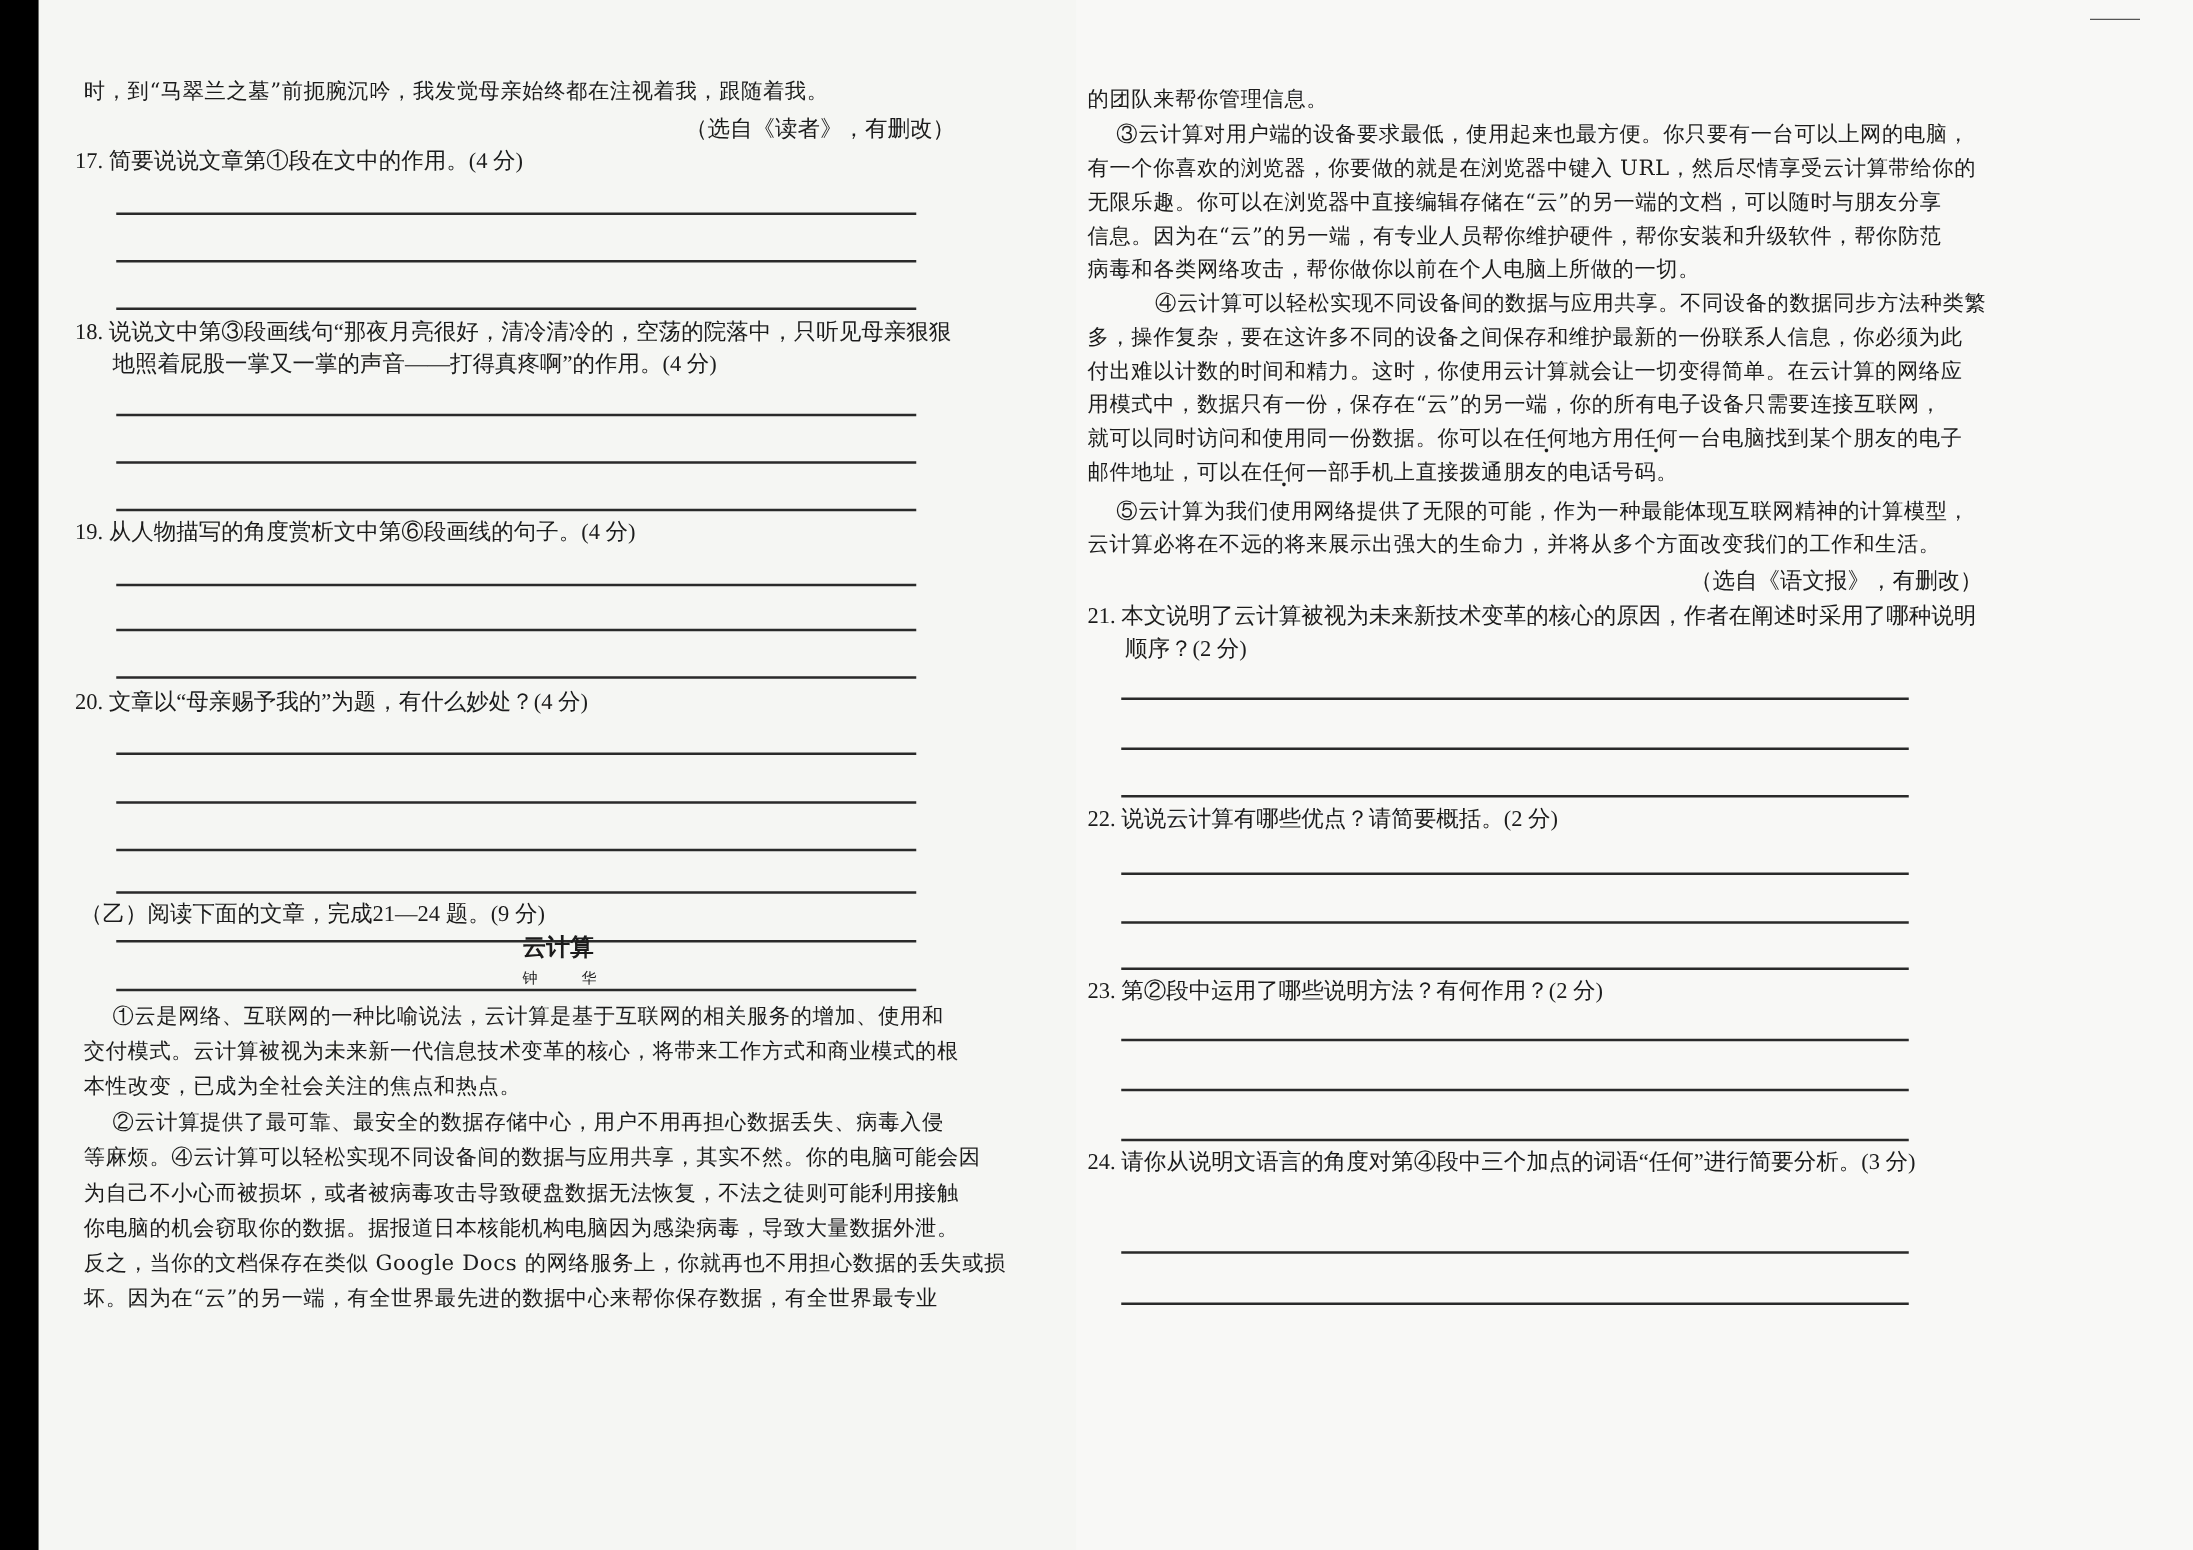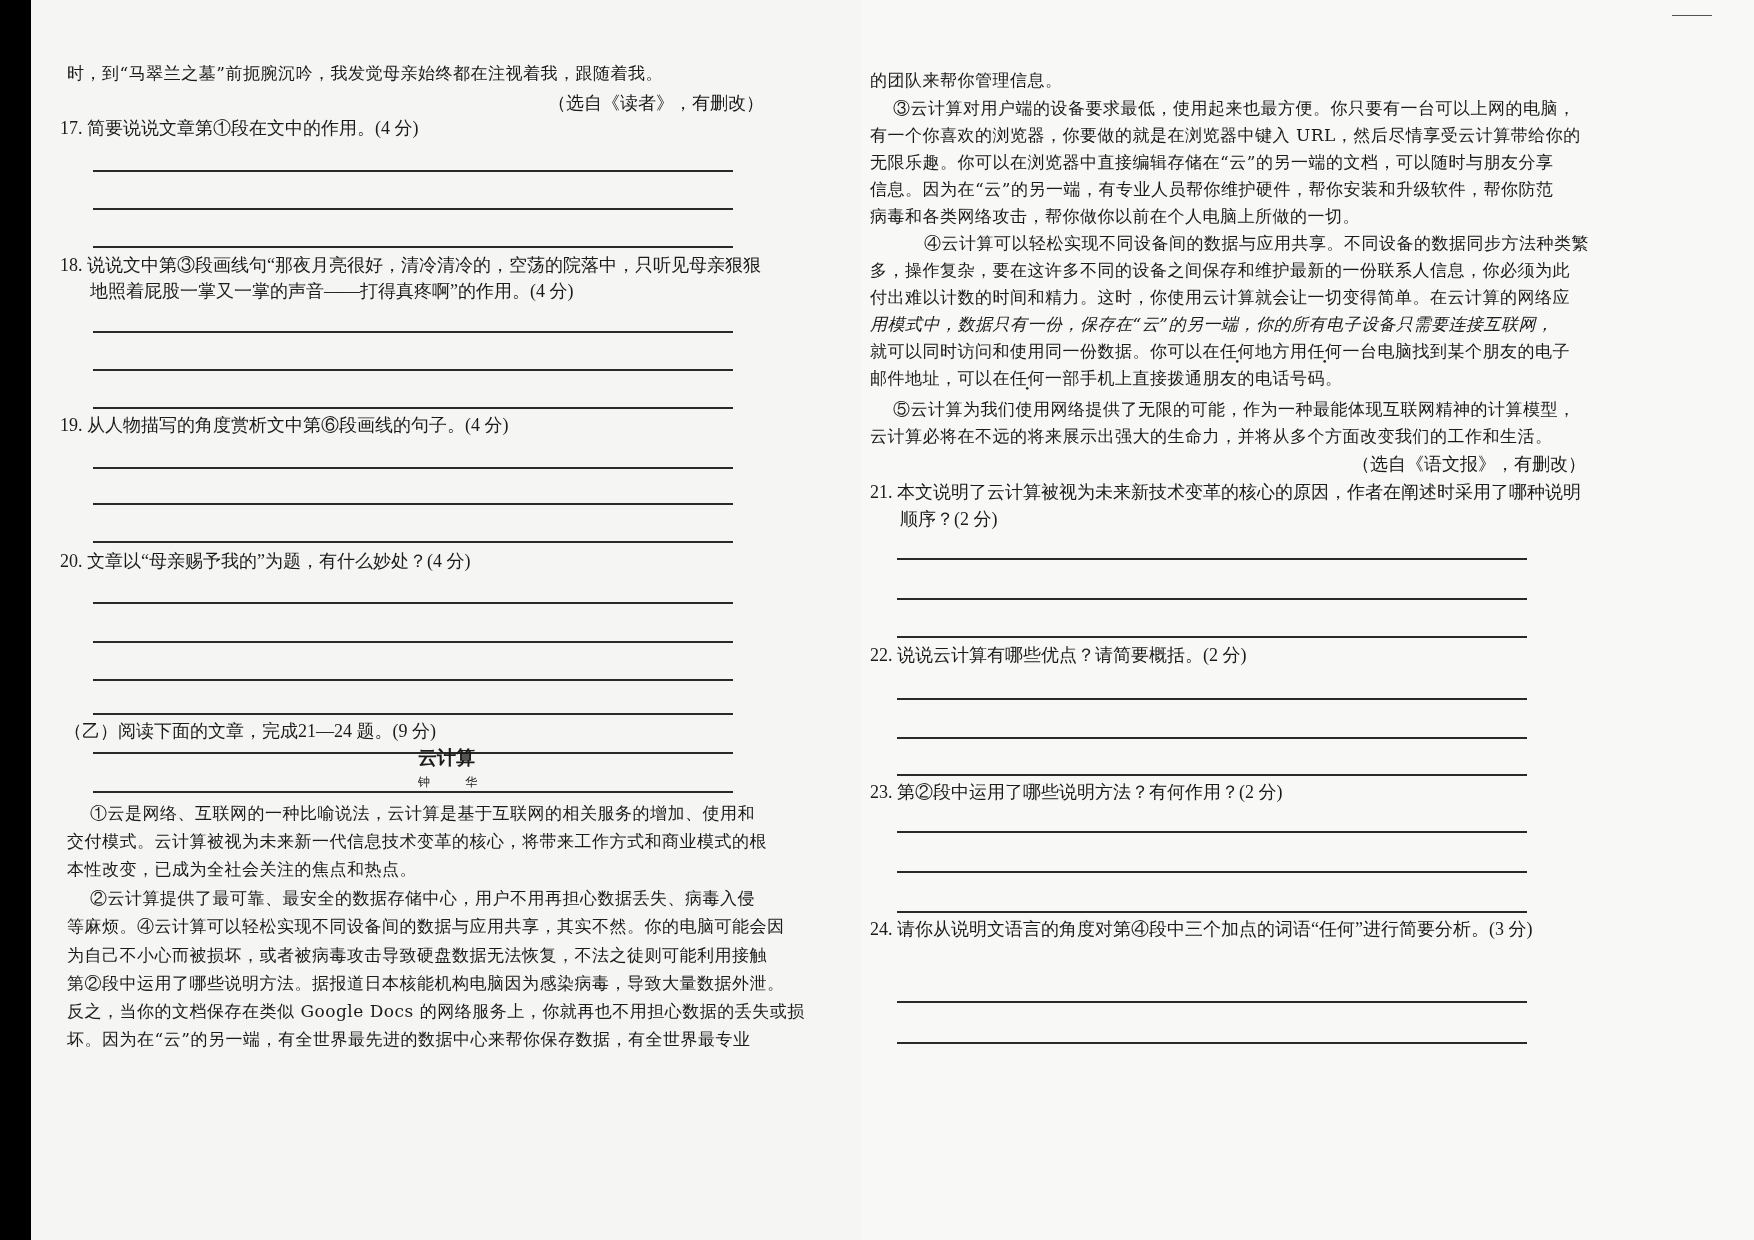--- a/index.html
+++ b/index.html
@@ -70,39 +70,39 @@
 <div class="title" style="left:418px;top:745px;">云计算</div>
 <div class="author" style="left:418px;top:774px;">钟 华</div>
 
 <div class="ln" style="left:90px;top:802px;">①云是网络、互联网的一种比喻说法，云计算是基于互联网的相关服务的增加、使用和</div>
 <div class="ln" style="left:67px;top:830px;">交付模式。云计算被视为未来新一代信息技术变革的核心，将带来工作方式和商业模式的根</div>
 <div class="ln" style="left:67px;top:858px;">本性改变，已成为全社会关注的焦点和热点。</div>
 
 <div class="ln" style="left:90px;top:887px;">②云计算提供了最可靠、最安全的数据存储中心，用户不用再担心数据丢失、病毒入侵</div>
 <div class="ln" style="left:67px;top:915px;">等麻烦。④云计算可以轻松实现不同设备间的数据与应用共享，其实不然。你的电脑可能会因</div>
 <div class="ln" style="left:67px;top:944px;">为自己不小心而被损坏，或者被病毒攻击导致硬盘数据无法恢复，不法之徒则可能利用接触</div>
-<div class="ln" style="left:67px;top:972px;">第②段中运用了哪些说明方法。据报道日本核能机构电脑因为感染病毒，导致大量数据外泄。</div>
+<div class="ln" style="left:67px;top:972px;">你电脑的机会窃取你的数据。据报道日本核能机构电脑因为感染病毒，导致大量数据外泄。</div>
 <div class="ln" style="left:67px;top:1000px;">反之，当你的文档保存在类似 Google Docs 的网络服务上，你就再也不用担心数据的丢失或损</div>
 <div class="ln" style="left:67px;top:1028px;">坏。因为在“云”的另一端，有全世界最先进的数据中心来帮你保存数据，有全世界最专业</div>
 
 <div class="page page-right"></div>
 <div class="top-rule"></div>
 
 <div class="ln" style="left:870px;top:69px;">的团队来帮你管理信息。</div>
 
 <div class="ln" style="left:893px;top:97px;">③云计算对用户端的设备要求最低，使用起来也最方便。你只要有一台可以上网的电脑，</div>
 <div class="ln" style="left:870px;top:124px;">有一个你喜欢的浏览器，你要做的就是在浏览器中键入 URL，然后尽情享受云计算带给你的</div>
 <div class="ln" style="left:870px;top:151px;">无限乐趣。你可以在浏览器中直接编辑存储在“云”的另一端的文档，可以随时与朋友分享</div>
 <div class="ln" style="left:870px;top:178px;">信息。因为在“云”的另一端，有专业人员帮你维护硬件，帮你安装和升级软件，帮你防范</div>
 <div class="ln" style="left:870px;top:205px;">病毒和各类网络攻击，帮你做你以前在个人电脑上所做的一切。</div>
 
 <div class="ln" style="left:893px;top:232px;margin-left:31px;">④云计算可以轻松实现不同设备间的数据与应用共享。不同设备的数据同步方法种类繁</div>
 <div class="ln" style="left:870px;top:259px;">多，操作复杂，要在这许多不同的设备之间保存和维护最新的一份联系人信息，你必须为此</div>
 <div class="ln" style="left:870px;top:286px;">付出难以计数的时间和精力。这时，你使用云计算就会让一切变得简单。在云计算的网络应</div>
-<div class="ln" style="left:870px;top:313px;font-style:italic;">用模式中，数据只有一份，保存在“云”的另一端，你的所有电子设备只需要连接互联网，</div>
+<div class="ln" style="left:870px;top:313px;">用模式中，数据只有一份，保存在“云”的另一端，你的所有电子设备只需要连接互联网，</div>
 <div class="ln" style="left:870px;top:340px;">
   <span>就可以同时访问和使用同一份数据。你可以在</span><span class="emph">任何</span><span>地方用</span><span class="emph">任何</span><span>一台电脑找到某个朋友的电子</span>
 </div>
 <div class="ln" style="left:870px;top:367px;">
   <span>邮件地址，可以在</span><span class="emph">任何</span><span>一部手机上直接拨通朋友的电话号码。</span>
 </div>
 
 <div class="ln" style="left:893px;top:398px;">⑤云计算为我们使用网络提供了无限的可能，作为一种最能体现互联网精神的计算模型，</div>
 <div class="ln" style="left:870px;top:425px;">云计算必将在不远的将来展示出强大的生命力，并将从多个方面改变我们的工作和生活。</div>
 <div class="src" style="left:1352px;top:453px;">（选自《语文报》，有删改）</div>

